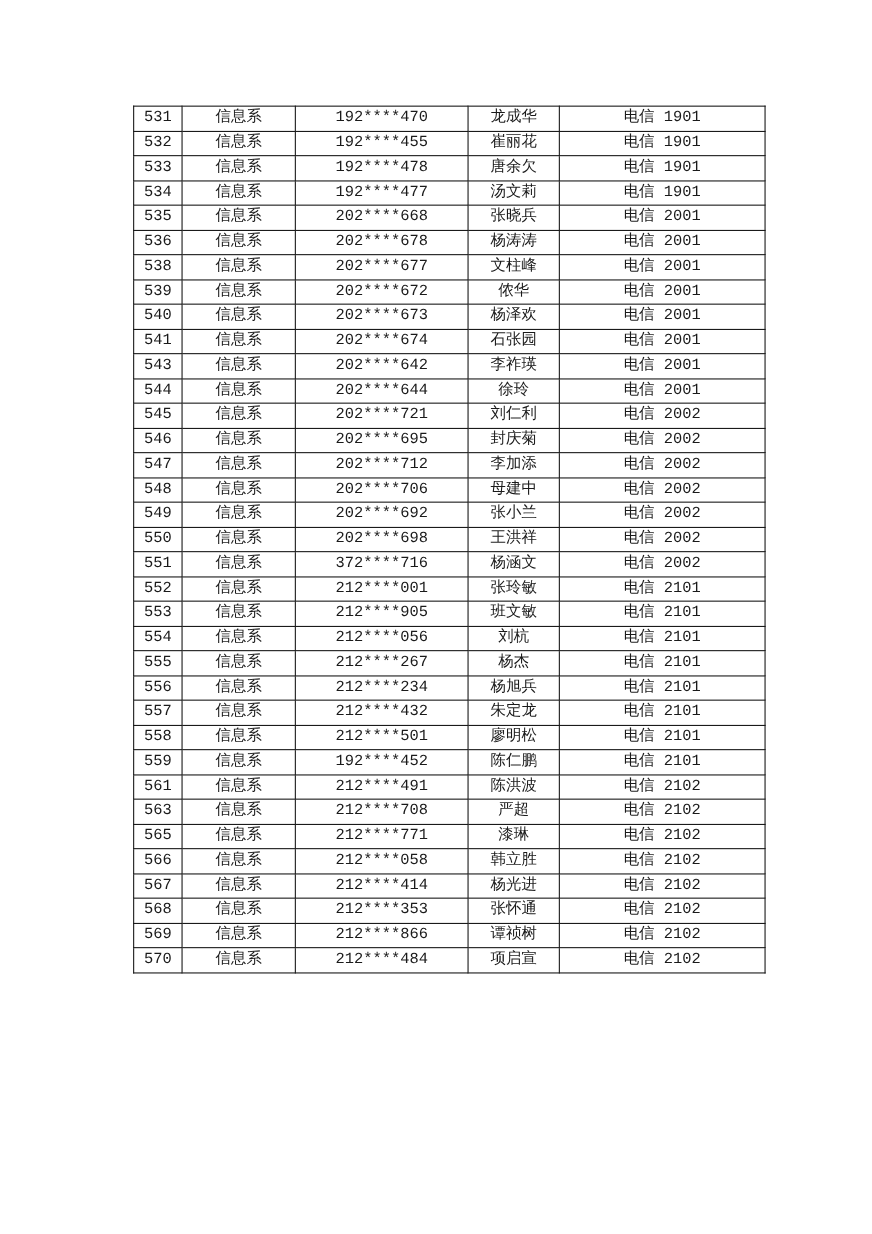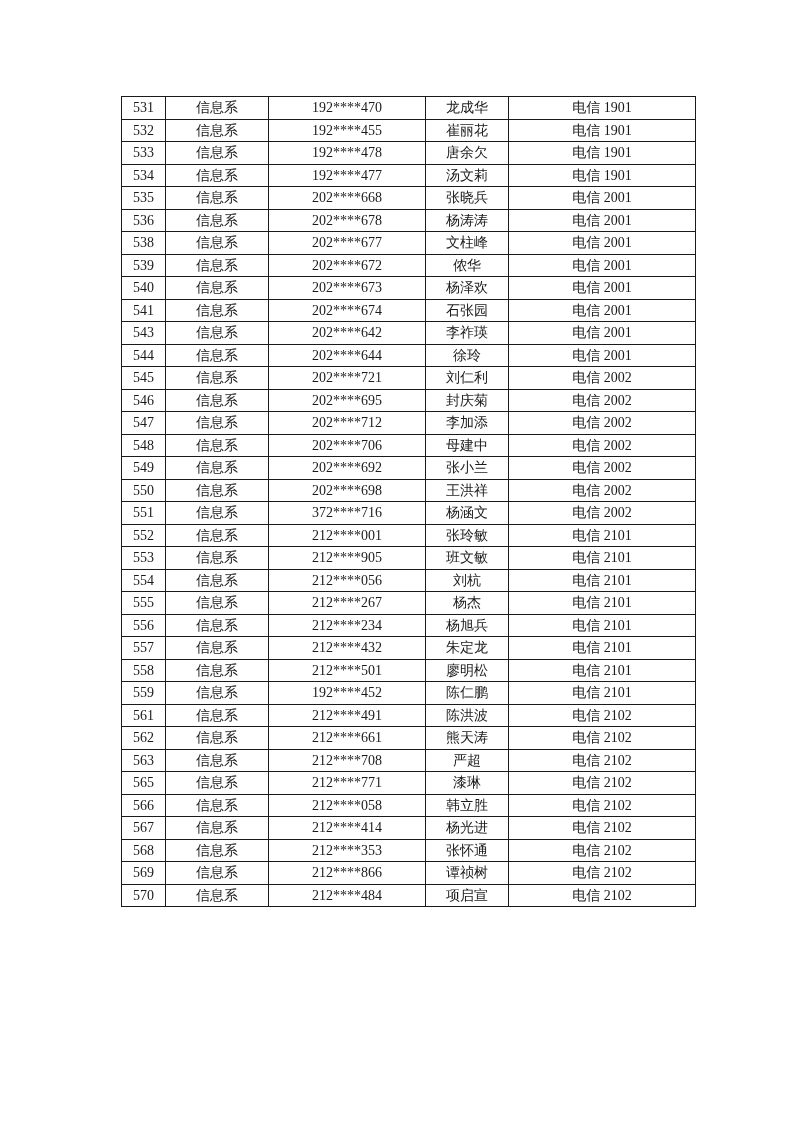--- a/index.html
+++ b/index.html
@@ -5,21 +5,21 @@
   html, body {
     margin: 0;
     padding: 0;
     background: #ffffff;
   }
   .page {
     position: relative;
     width: 793px;
     height: 1122px;
     background: #ffffff;
-    font-family: Liberation Serif, serif;
+    font-family: Liberation Mono, monospace;
     color: #000000;
   }
   table.student-table {
     position: absolute;
     left: 121px;
     top: 96px;
     width: 574px;
     border-collapse: collapse;
     table-layout: fixed;
   }
@@ -244,27 +244,20 @@
           <td>电信 2101</td>
         </tr>
         <tr>
           <td>561</td>
           <td>信息系</td>
           <td>212****491</td>
           <td>陈洪波</td>
           <td>电信 2102</td>
         </tr>
         <tr>
-          <td>562</td>
-          <td>信息系</td>
-          <td>212****661</td>
-          <td>熊天涛</td>
-          <td>电信 2102</td>
-        </tr>
-        <tr>
           <td>563</td>
           <td>信息系</td>
           <td>212****708</td>
           <td>严超</td>
           <td>电信 2102</td>
         </tr>
         <tr>
           <td>565</td>
           <td>信息系</td>
           <td>212****771</td>

